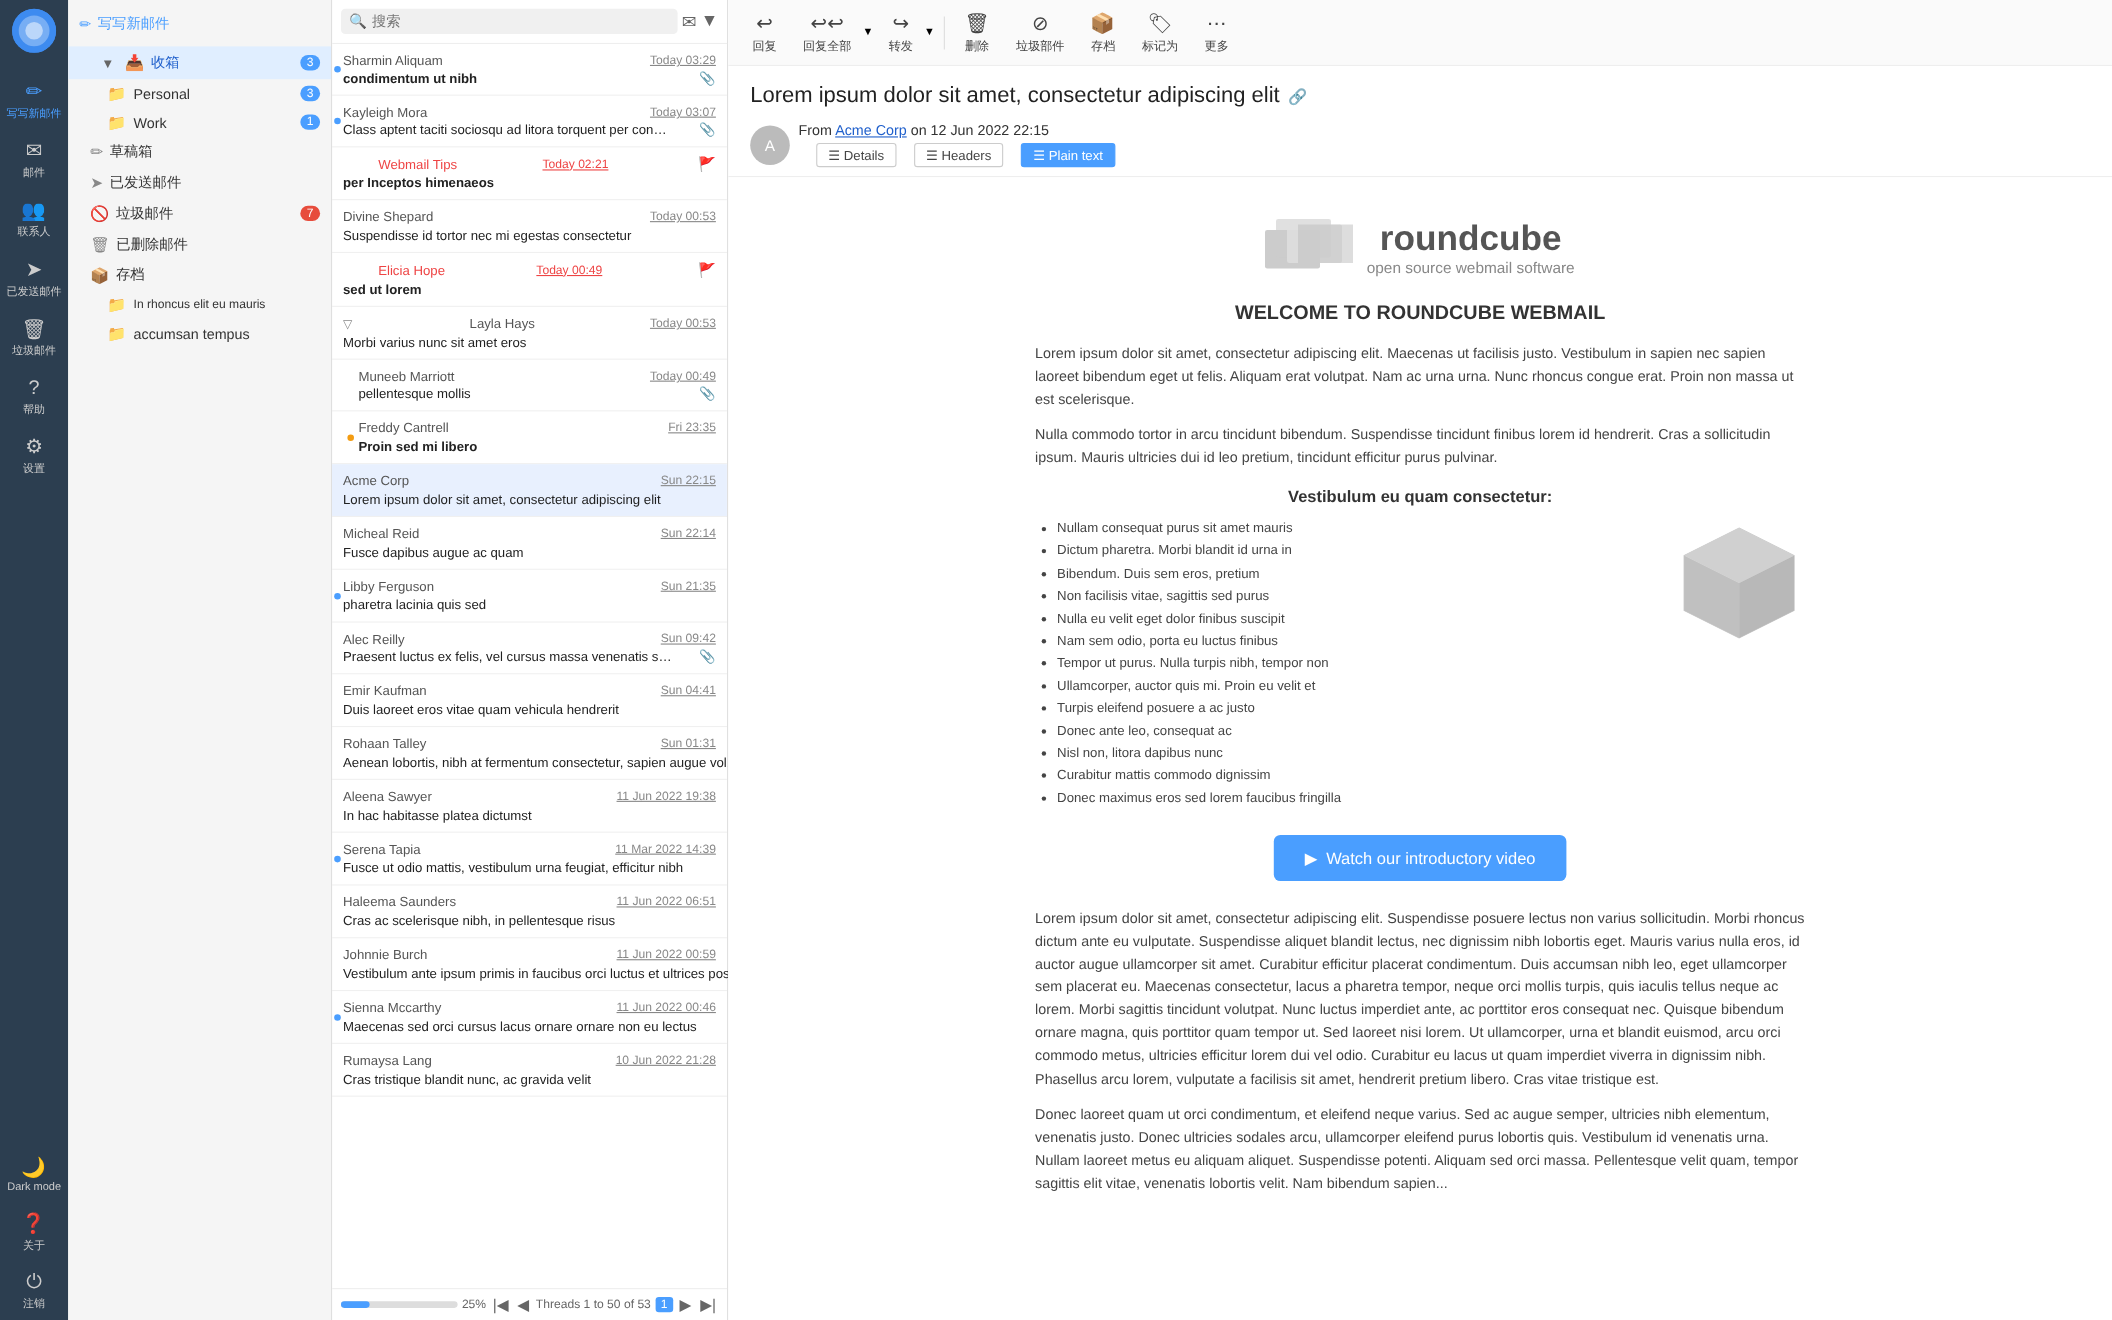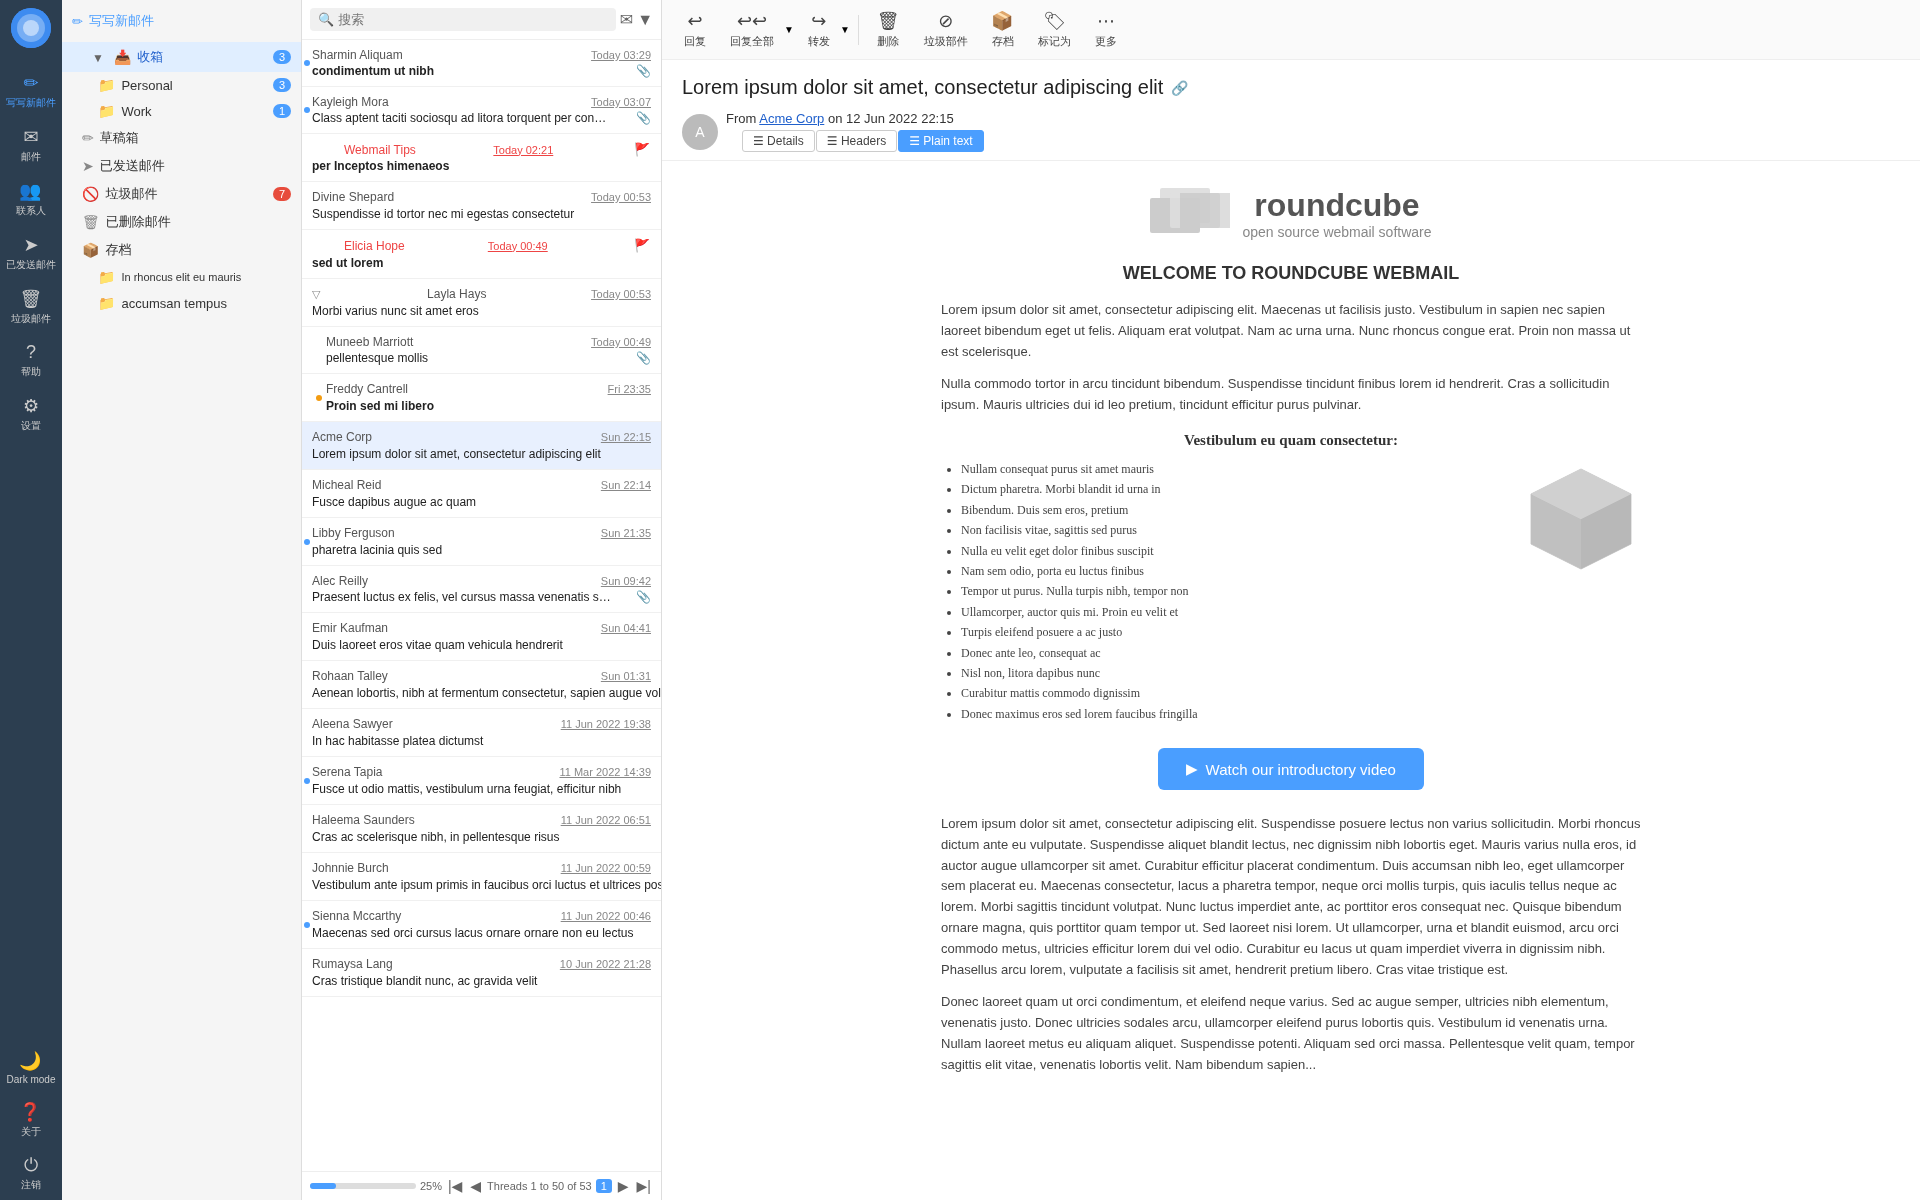--- a/index.html
+++ b/index.html
@@ -155,35 +155,35 @@
     .email-header-area { padding: 16px 20px 8px; border-bottom: 1px solid #eee; }
     .email-subject-line { display: flex; align-items: center; gap: 8px; font-size: 20px; font-weight: normal; color: #222; margin-bottom: 12px; }
     .email-info { display: flex; align-items: center; gap: 8px; }
     .avatar-circle {
       width: 36px; height: 36px; border-radius: 50%; background: #bbb;
       display: flex; align-items: center; justify-content: center; color: white; font-size: 14px;
     }
     .email-meta { flex: 1; }
     .from-line { font-size: 13px; color: #333; }
     .from-line .sender-name { color: #2060cc; text-decoration: underline; cursor: pointer; }
-    .view-tabs { display: flex; gap: 1px; margin-top: 4px; padding-left: 16px; }
+    .view-tabs { display: flex; gap: 16px; margin-top: 4px; padding-left: 16px; }
     .view-tab {
       padding: 3px 10px; font-size: 12px; cursor: pointer;
       border: 1px solid #ccc; border-radius: 3px; color: #444; background: #fff;
     }
     .view-tab.active { background: #4a9eff; color: white; border-color: #4a9eff; }
 
     .email-body { flex: 1; overflow-y: auto; padding: 20px; }
-    .email-content { max-width: 700px; margin: 2px auto; }
+    .email-content { max-width: 700px; margin: 13px auto; }
     .roundcube-logo { text-align: center; margin-bottom: 20px; }
     .logo-text { font-size: 32px; font-weight: bold; color: #555; }
     .logo-sub { font-size: 14px; color: #888; }
     .welcome-title { text-align: center; font-size: 18px; font-weight: bold; color: #333; margin-bottom: 16px; }
     .body-text { font-size: 13px; color: #444; line-height: 1.6; margin-bottom: 12px; }
-    .vestibulum-section { margin: 16px 0; font-family: Liberation Serif, serif; }
+    .vestibulum-section { margin: 16px 0; }
     .vestibulum-title { font-size: 15px; font-weight: bold; color: #333; text-align: center; margin-bottom: 10px; }
     .vestibulum-content { display: flex; gap: 20px; }
     .vestibulum-list { flex: 1; }
     .vestibulum-list ul { list-style: disc; padding-left: 20px; }
     .vestibulum-list li { font-size: 12px; color: #444; line-height: 1.7; }
     .roundcube-cube {
       width: 120px; height: 120px; flex-shrink: 0;
       display: flex; align-items: center; justify-content: center;
     }
     .watch-btn {

